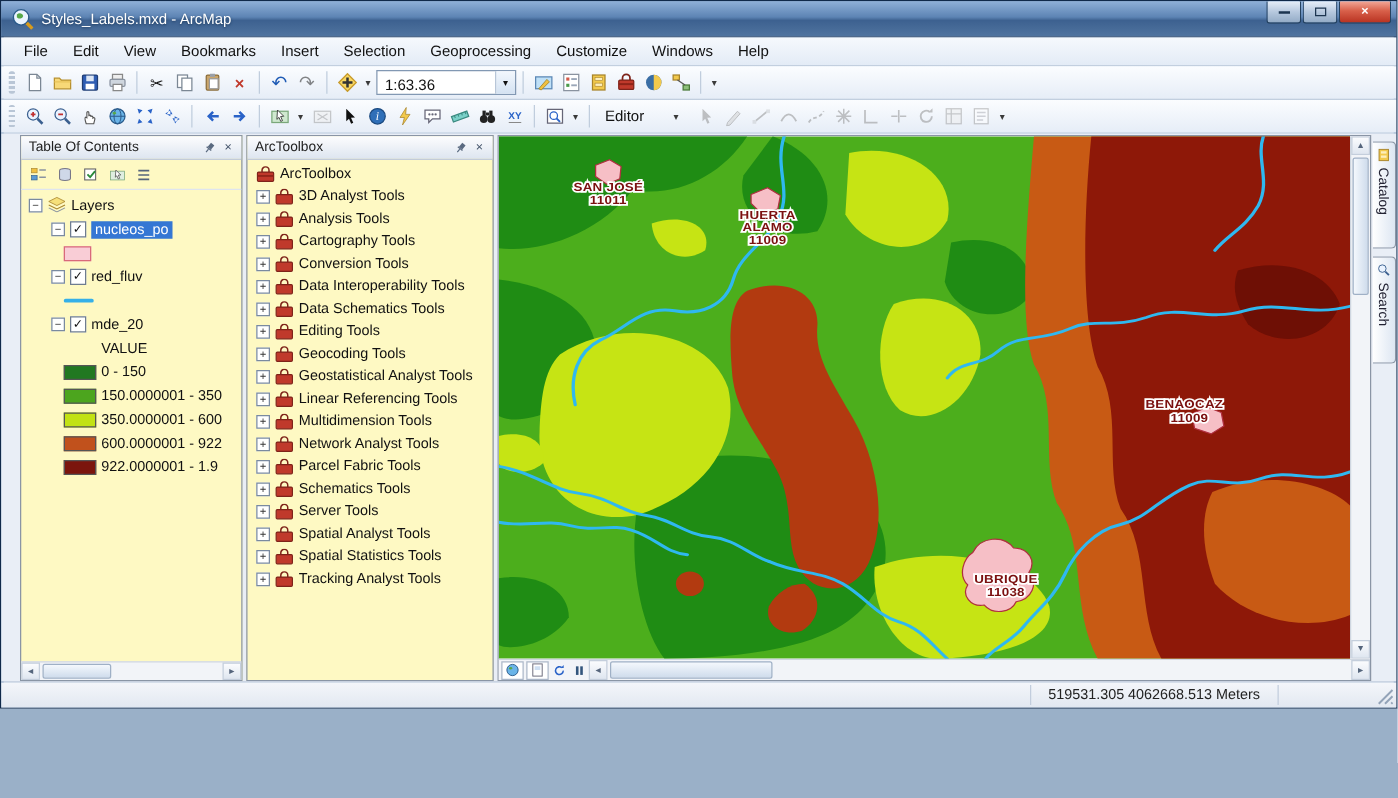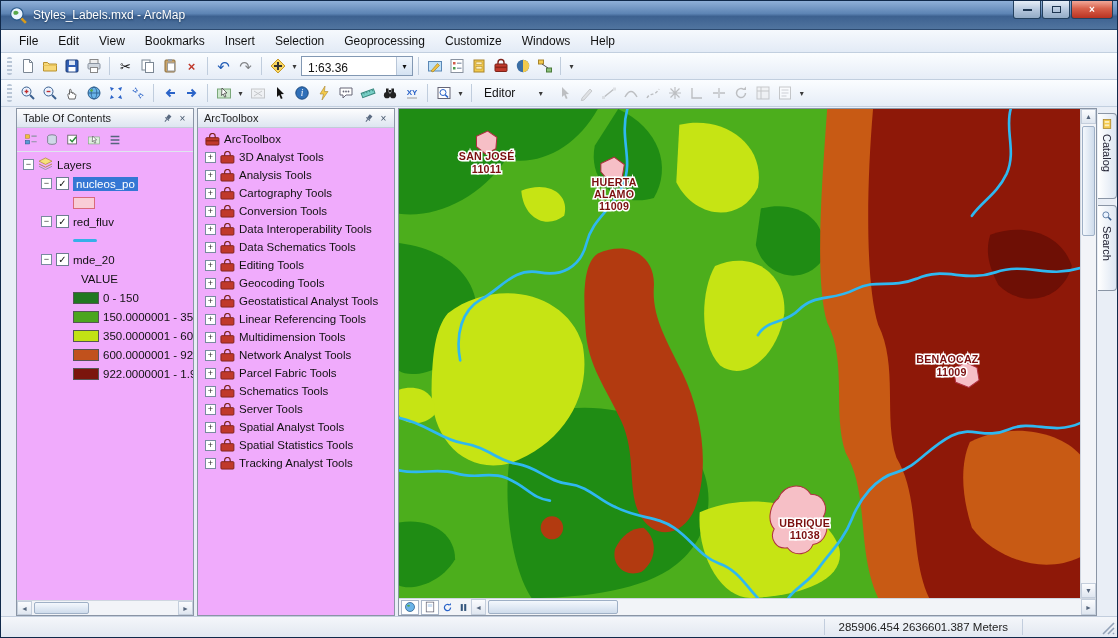--- a/index.html
+++ b/index.html
@@ -1,19 +1,19 @@
 <!DOCTYPE html>
 <html><head>
 <meta charset="utf-8">
 <style>
   * { margin:0; padding:0; box-sizing:border-box; }
   html,body { background:#9ab0c8; }
   body { font-family:"Liberation Sans", sans-serif; font-size:12px; color:#111; }
 
-  .win { width:1118px; height:638px; position:relative; margin:0 auto;
+  .win { width:1118px; height:567px; position:relative; margin:0 auto;
          border:1px solid #10294a; background:#dce6f3;
          box-shadow:inset 0 0 0 2px #7b9cc4; display:flex; flex-direction:column; }
 
   
   .titlebar { height:29px; display:flex; align-items:center; padding:0 4px 0 8px;
     background:linear-gradient(180deg,#8fb0d8 0%,#5d84b4 45%,#3d6190 55%,#50749f 100%);
     border-bottom:1px solid #2c4a70; }
   .appicon { width:18px; height:18px; margin-right:6px; display:inline-flex; }
   .title { color:#fff; text-shadow:0 1px 2px #1c3a5c; font-size:12px; }
   .winbtns { margin-left:auto; display:flex; align-self:flex-start; }
@@ -49,39 +49,39 @@
   .combo .val { flex:1; padding-left:6px; }
   .combo .cbtn { width:16px; height:100%; border-left:1px solid #b8c6d8; display:flex;
            align-items:center; justify-content:center; font-size:8px;
            background:linear-gradient(180deg,#f2f7fd,#d4e2f2); }
   .editorbtn { display:flex; align-items:center; gap:20px; padding:2px 7px; border-radius:2px; }
 
   
   .main { flex:1; display:flex; background:#e9eef6; overflow:hidden; }
   .gutter { width:15px; }
 
-  .panel { width:178px; background:#f0abfc; border:1px solid #8a95a5; display:flex;
+  .panel { width:178px; background:#fef9c3; border:1px solid #8a95a5; display:flex;
            flex-direction:column; margin-top:1px; }
   .panel.tbx { width:198px; margin-left:3px; }
   .panel-hd { height:19px; display:flex; align-items:center; padding:0 3px 0 6px;
     background:linear-gradient(180deg,#fdfdfe,#dde5f0); border-bottom:1px solid #c2cbd8;
     font-size:11px; color:#222; }
   .panel-hd .sp { flex:1; }
   .hd-btn { width:15px; height:15px; display:inline-flex; align-items:center; justify-content:center;
     font-size:10px; color:#44546a; border-radius:2px; }
 
   .toc-tools { height:24px; display:flex; align-items:center; gap:2px; padding:0 4px;
     border-bottom:1px solid #dfe5ee; }
   .toc-tools .tbi { width:19px; height:19px; }
   .toc-tools svg { width:14px; height:14px; }
 
   .tree { flex:1; overflow:hidden; padding-top:3px; font-size:11.5px; }
   .trow { height:19px; display:flex; align-items:center; gap:4px; padding-left:6px; white-space:nowrap; }
   .trow.ind1 { padding-left:24px; }
-  .trow.ind2 { padding-left:56px; }
+  .trow.ind2 { padding-left:34px; }
   .expbox { width:11px; height:11px; border:1px solid #7a8aa0; background:#fff; font-size:9px;
     line-height:9px; text-align:center; color:#333; flex:0 0 auto; }
   .cb { width:13px; height:13px; border:1px solid #6e7c90; background:#fff; font-size:10px;
     line-height:11px; text-align:center; color:#111; flex:0 0 auto; }
   .tlabel.sel { background:#3577d4; color:#fff; padding:1px 3px; }
   .sym-poly { width:22px; height:12px; background:#f9cdd6; border:1px solid #d96a7a; }
   .sym-line { width:24px; height:3px; background:#35b0e8; border-radius:2px; }
   .sw { width:26px; height:12px; border:1px solid #555; flex:0 0 auto; }
   .valhead { padding-left:64px; }
 
@@ -907,19 +907,19 @@
         <svg viewBox="0 0 16 16">
             <circle cx="6.5" cy="6.5" r="4" fill="#eaf3ff" stroke="#3a5f8f"></circle>
             <line x1="9.7" y1="9.7" x2="13.5" y2="13.5" stroke="#3a5f8f" stroke-width="2"></line>
           </svg>
         <span class="vlabel">Search</span>
       </div>
     </div>
   </div>
 
   <div class="statusbar">
-    <span class="coords">285906.454 2636601.387 Meters</span>
+    <span class="coords">519531.305 4062668.513 Meters</span>
     <svg class="gripcorner" viewBox="0 0 13 13">
         <path d="M12 1 L1 12 M12 6 L6 12 M12 11 L11 12" stroke="#93a3b8" stroke-width="1.6"></path>
       </svg>
   </div>
 
 </div>
 
 </body></html>

